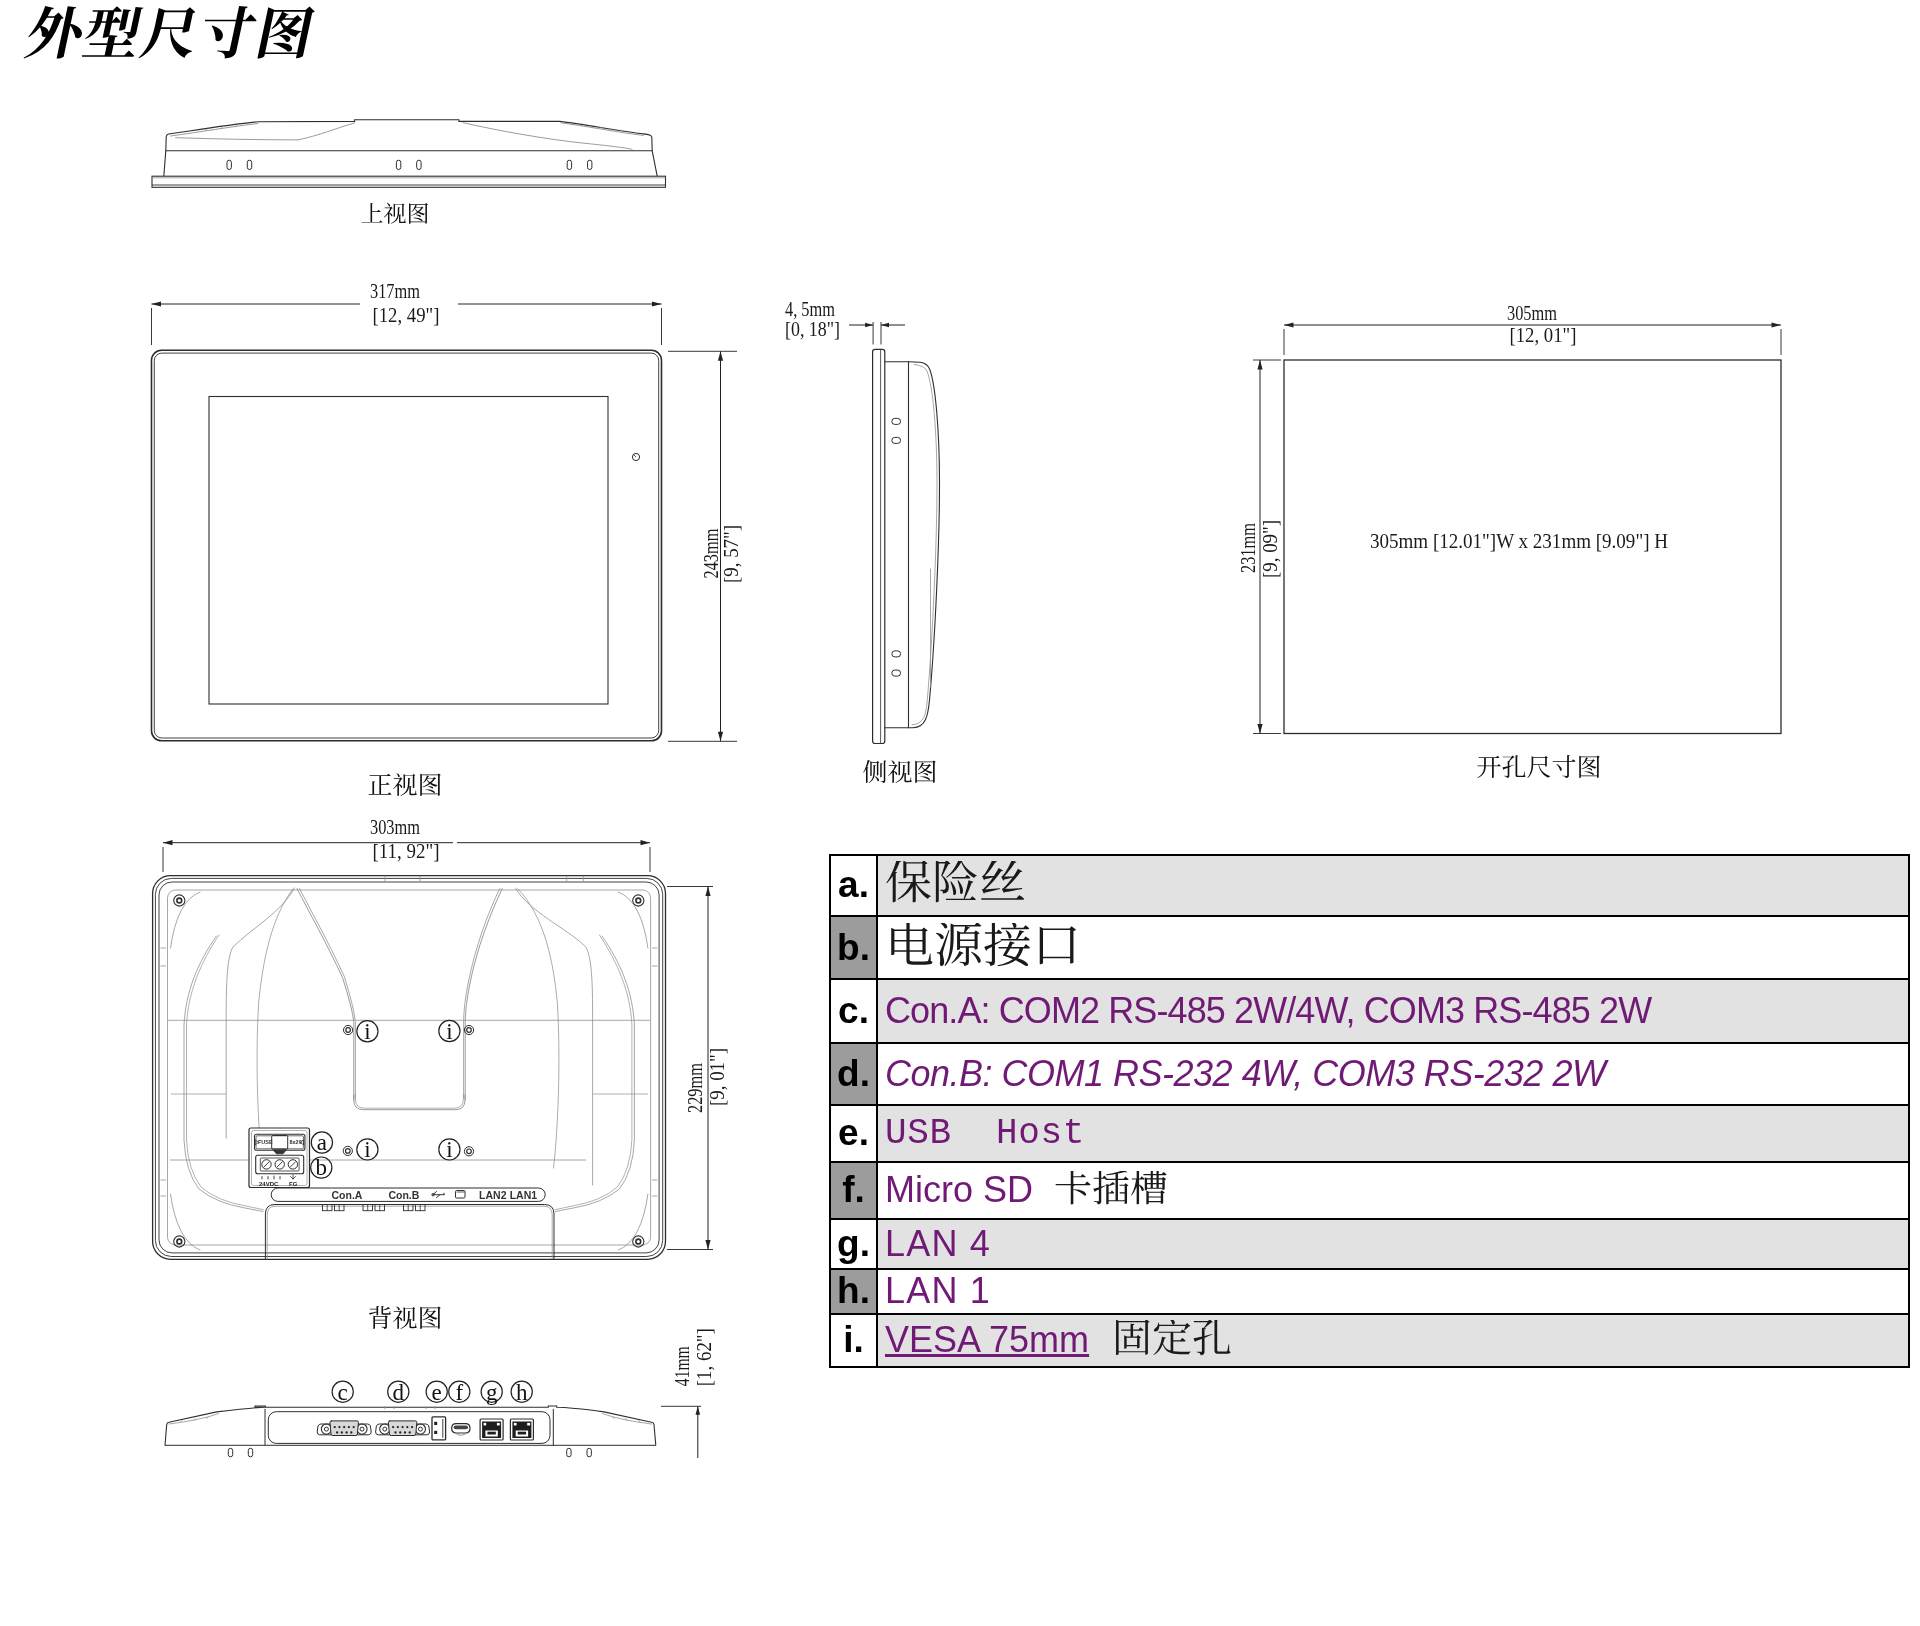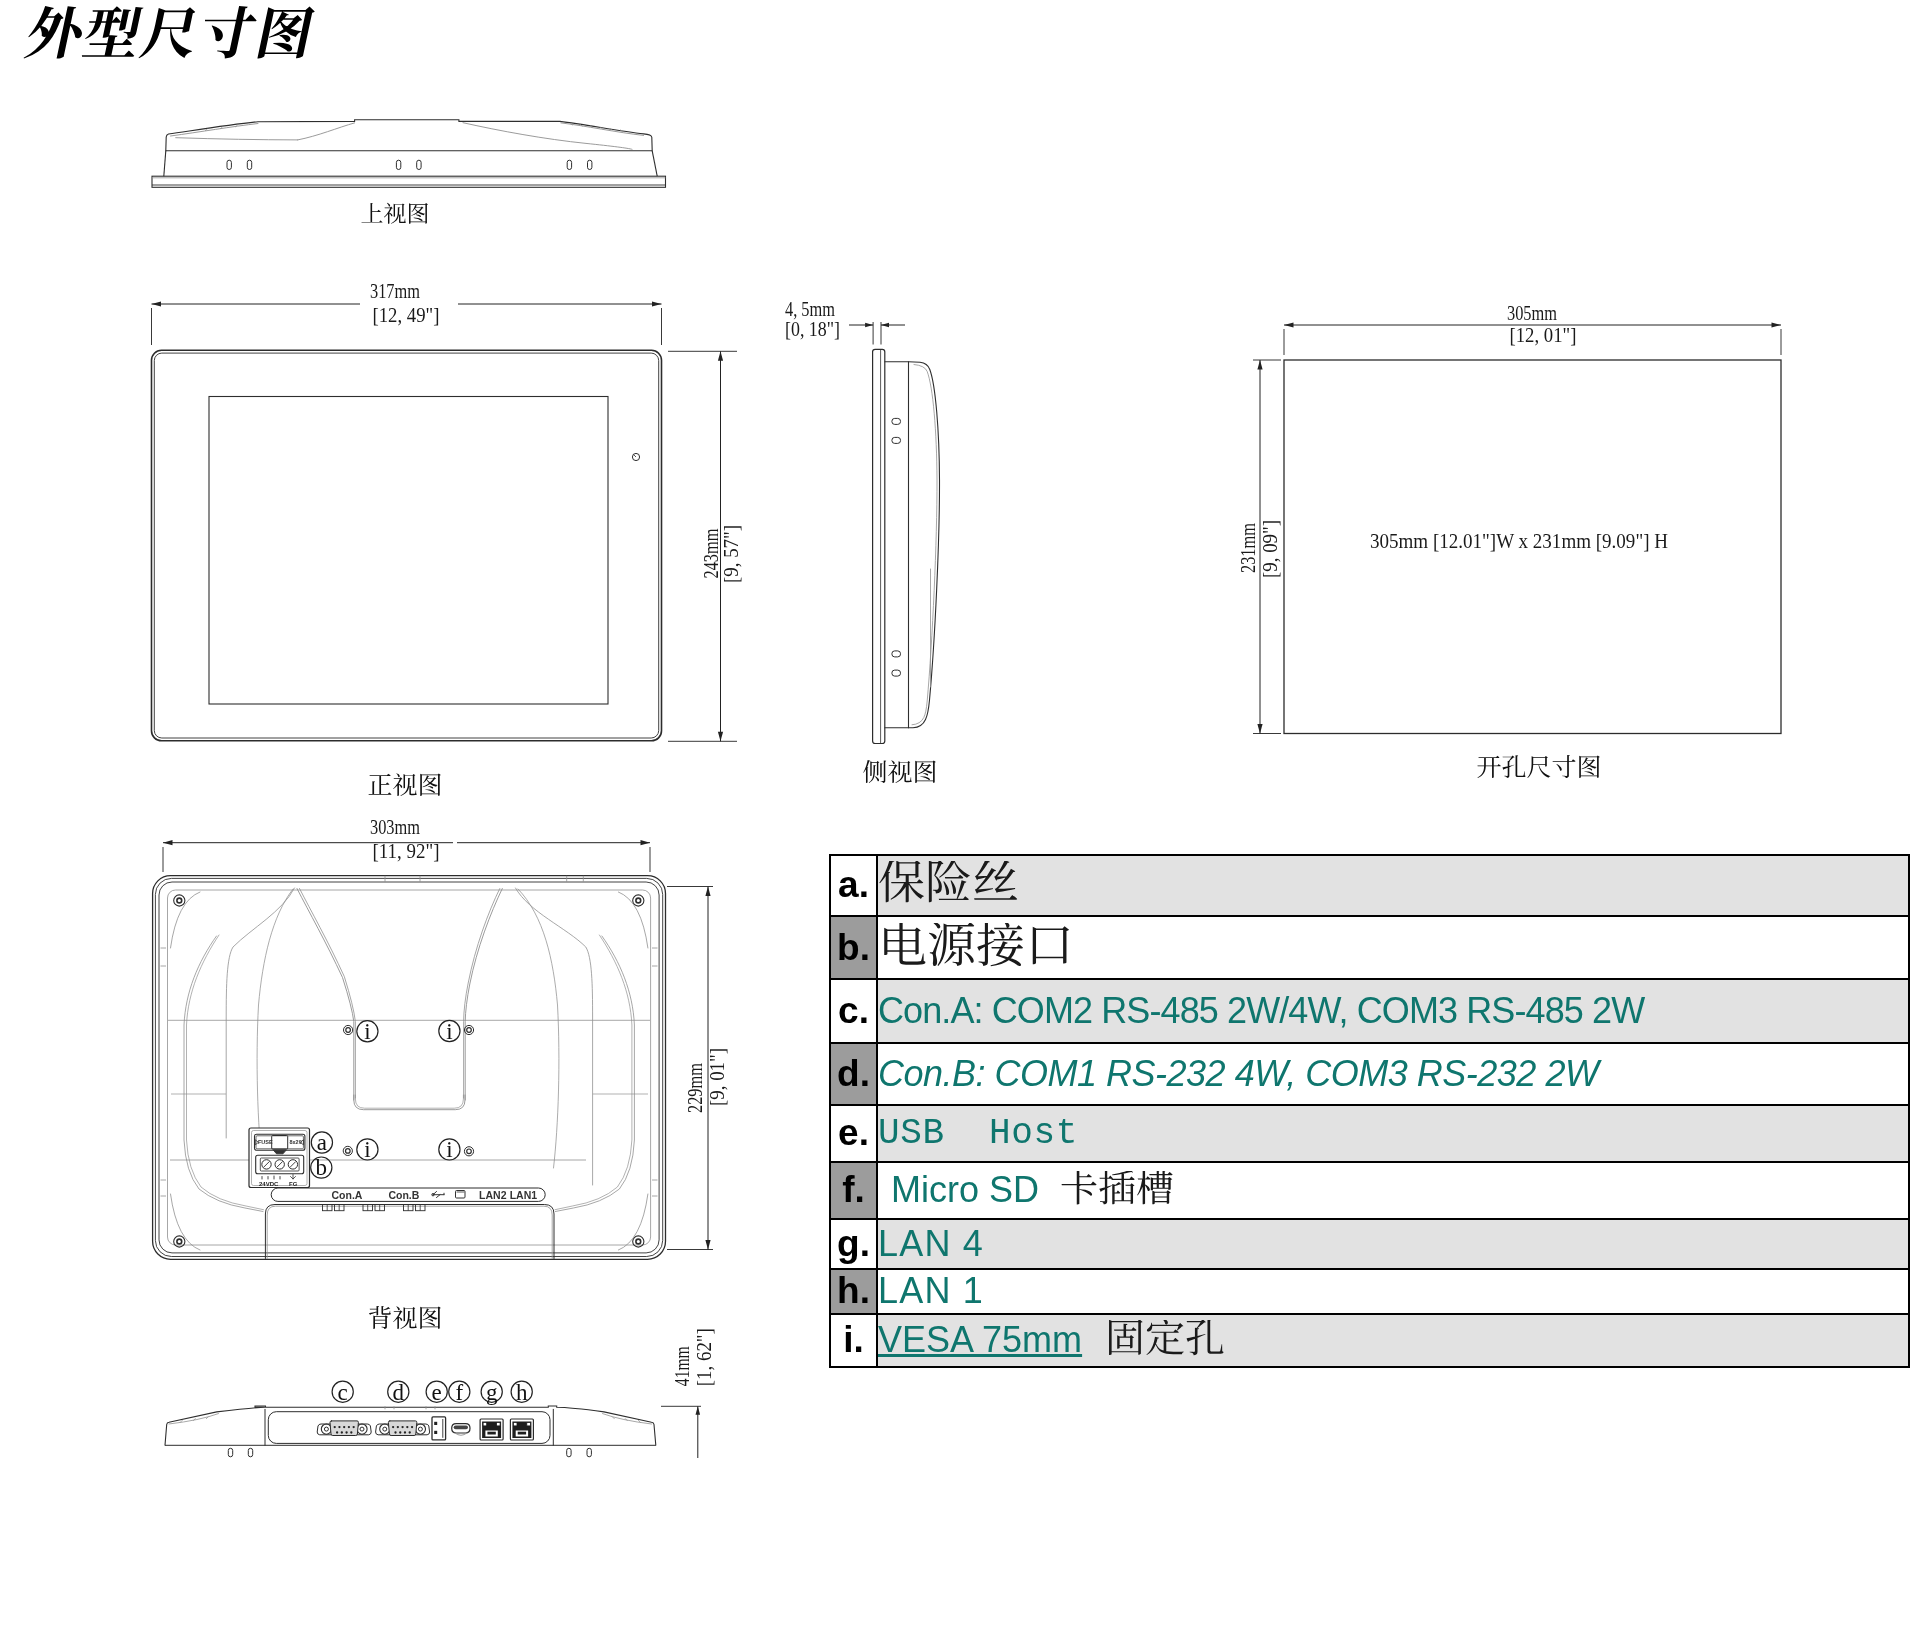--- a/index.html
+++ b/index.html
@@ -1,17 +1,17 @@
 <!DOCTYPE html>
 <html><head><meta charset="utf-8"><style>
 html,body{margin:0;padding:0;background:#fff}
 #page{position:relative;width:1920px;height:1458px;overflow:hidden;font-family:"Liberation Sans",sans-serif}
 #page>svg{position:absolute;left:0;top:0}
 .lc{width:47px;border-right:2.4px solid #000;box-sizing:border-box;display:flex;align-items:center;justify-content:center;font-weight:bold;font-size:37px;color:#000;flex:none}
-.cc{flex:1;display:flex;align-items:center;font-size:36px;letter-spacing:0;color:#0f766e;white-space:pre}
+.cc{flex:1;display:flex;align-items:center;padding-left:7px;font-size:36px;letter-spacing:0;color:#701a75;white-space:pre}
 </style></head>
 <body>
 <div id="page">
 <svg width="1920" height="1626" viewBox="0 0 1920 1626">
 <rect width="1920" height="1626" fill="#fff"></rect>
 <g transform="translate(23.0,53.5) skewX(-12)" fill="#000">
         <g transform="translate(0.0,0) scale(0.05600,-0.05600)">
           <path d="M380 812Q377 803 368 796Q359 790 342 789Q298 618 224 495Q150 372 43 292L31 300Q76 367 113 454Q151 542 178 642Q204 743 216 849ZM416 666 479 733 590 633Q580 619 548 615Q532 503 501 398Q470 293 414 201Q358 109 266 35Q175 -40 37 -90L28 -78Q130 -19 201 61Q272 141 319 238Q365 334 391 442Q417 550 428 666ZM188 502Q262 488 305 463Q348 438 365 410Q382 381 380 355Q377 330 361 313Q344 296 319 295Q295 295 267 316Q264 348 252 381Q239 414 220 444Q202 473 180 496ZM474 666V638H244L251 666ZM721 535Q811 515 867 484Q922 452 948 417Q975 382 978 351Q981 319 968 298Q954 277 928 272Q903 268 871 289Q861 320 843 352Q826 385 804 416Q782 448 759 476Q735 505 713 529ZM775 828Q773 818 766 810Q758 803 738 800V-56Q738 -61 723 -69Q709 -78 687 -84Q665 -91 642 -91H619V844Z"></path>
         </g>
         <g transform="translate(57.5,0) scale(0.05600,-0.05600)">
@@ -442,21 +442,21 @@
       <div style="position:absolute;left:0;top:188.3px;width:100%;height:61.1px;border-bottom:2.4px solid #000;box-sizing:border-box;display:flex">
         <div class="lc" style="background:#9c9c9c">d.</div>
         <div class="cc" style="background:#fff;letter-spacing:-0.5px;font-style:italic;">Con.B: COM1 RS-232 4W, COM3 RS-232 2W</div>
       </div>
       <div style="position:absolute;left:0;top:249.4px;width:100%;height:57.6px;border-bottom:2.4px solid #000;box-sizing:border-box;display:flex">
         <div class="lc" style="background:#fff">e.</div>
         <div class="cc" style="background:#e2e2e2;letter-spacing:0.6px;font-family:Liberation Mono, monospace;">USB&nbsp; Host</div>
       </div>
       <div style="position:absolute;left:0;top:307.0px;width:100%;height:56.4px;border-bottom:2.4px solid #000;box-sizing:border-box;display:flex">
         <div class="lc" style="background:#9c9c9c">f.</div>
-        <div class="cc" style="background:#fff;margin-left:13px;">Micro SD<span style="display:inline-block;width:21px"></span><svg width="114" height="39" style="vertical-align:-8.4px" viewBox="0 0 114 39">
+        <div class="cc" style="background:#fff;">Micro SD<span style="display:inline-block;width:21px"></span><svg width="114" height="39" style="vertical-align:-8.4px" viewBox="0 0 114 39">
             <g fill="#1a1a1a">
               <g transform="translate(0.0,30.4) scale(0.03800,-0.03800)">
                 <path d="M41 456H815L867 521Q867 521 876 514Q886 507 901 495Q915 483 932 469Q949 455 962 443Q958 428 935 428H49ZM441 838 541 828Q540 818 532 812Q525 805 509 802V445H441ZM441 438 542 428Q541 418 533 411Q525 404 509 402V-59Q509 -63 500 -67Q492 -72 479 -75Q467 -79 454 -79H441ZM479 663H701L749 723Q749 723 757 716Q766 709 780 698Q794 687 809 674Q823 661 836 649Q835 641 828 637Q821 633 810 633H479ZM496 329Q597 321 664 304Q730 286 771 264Q811 242 828 220Q845 198 845 181Q845 163 832 156Q819 148 799 155Q776 179 731 208Q686 237 625 264Q565 292 492 312Z"></path>
               </g>
               <g transform="translate(38.0,30.4) scale(0.03800,-0.03800)">
                 <path d="M39 623H280L320 679Q320 679 327 673Q335 666 346 655Q358 645 371 632Q383 620 393 609Q390 593 368 593H47ZM352 595H830L878 654Q878 654 887 647Q895 640 909 629Q923 618 937 606Q952 593 964 581Q960 565 938 565H360ZM181 838 280 827Q278 817 270 810Q261 802 243 800V17Q243 -9 238 -29Q232 -48 212 -60Q191 -73 149 -78Q147 -62 142 -50Q138 -38 129 -30Q119 -21 102 -16Q85 -10 55 -7V9Q55 9 69 8Q82 7 101 6Q119 5 136 4Q153 3 159 3Q173 3 177 7Q181 12 181 23ZM34 332Q63 338 114 353Q165 367 230 386Q294 405 361 426L366 413Q320 387 252 351Q184 315 95 272Q90 254 74 248ZM851 835 924 770Q918 764 905 763Q892 763 875 771Q811 755 728 739Q645 722 554 709Q464 696 376 690L372 708Q435 718 502 733Q569 748 634 765Q700 782 756 800Q812 819 851 835ZM375 459 475 429Q470 413 437 409V-55Q436 -59 423 -68Q410 -76 384 -76H375ZM407 237H485L521 287Q521 287 532 277Q543 267 559 252Q574 238 586 225Q583 209 562 209H407ZM720 440H888V411H729ZM725 238H884V208H734ZM859 440H849L885 479L960 419Q956 414 946 409Q936 403 922 401V-46Q922 -49 913 -55Q904 -60 891 -64Q879 -68 868 -68H859ZM400 31H880V2H400ZM551 511 611 451Q602 441 584 450Q559 440 516 426Q472 413 431 404L425 416Q446 428 470 446Q493 464 515 482Q537 500 551 511ZM619 743 683 765V11Q683 11 668 11Q653 11 629 11H619Z"></path>
               </g>
               <g transform="translate(76.0,30.4) scale(0.03800,-0.03800)">
                 <path d="M349 719H836L882 776Q882 776 891 769Q899 762 912 752Q925 742 939 729Q953 717 965 705Q962 690 938 690H357ZM425 484H880V454H425ZM425 361H880V331H425ZM455 131H840V102H455ZM455 8H840V-22H455ZM545 830 636 820Q634 811 626 804Q618 797 601 794V343H545ZM698 830 789 819Q787 810 780 803Q772 796 756 793V342H698ZM45 603H264L307 660Q307 660 320 648Q333 637 351 621Q369 605 383 590Q381 582 375 578Q369 574 358 574H53ZM165 603H231V587Q209 464 164 356Q119 247 45 157L30 169Q67 231 93 302Q120 372 137 449Q155 526 165 603ZM175 836 274 826Q272 815 265 808Q257 801 239 798V-53Q239 -57 231 -63Q223 -69 212 -73Q200 -77 188 -77H175ZM239 442Q285 420 312 397Q339 374 351 352Q364 330 364 312Q365 295 357 284Q349 273 336 272Q323 271 308 283Q303 307 290 335Q276 363 259 390Q242 416 227 436ZM389 606V636L454 606H876V577H449V311Q449 309 442 303Q434 298 422 295Q411 292 398 292H389ZM852 606H842L877 643L954 585Q949 579 938 574Q927 569 913 566V322Q913 319 904 314Q895 309 884 305Q872 301 861 301H852ZM430 255V286L498 255H843V226H493V-55Q493 -58 485 -63Q477 -68 465 -72Q453 -76 439 -76H430ZM810 255H800L835 295L915 233Q910 228 899 222Q888 216 873 213V-45Q873 -48 863 -53Q854 -57 842 -61Q829 -65 819 -65H810Z"></path>
               </g>

